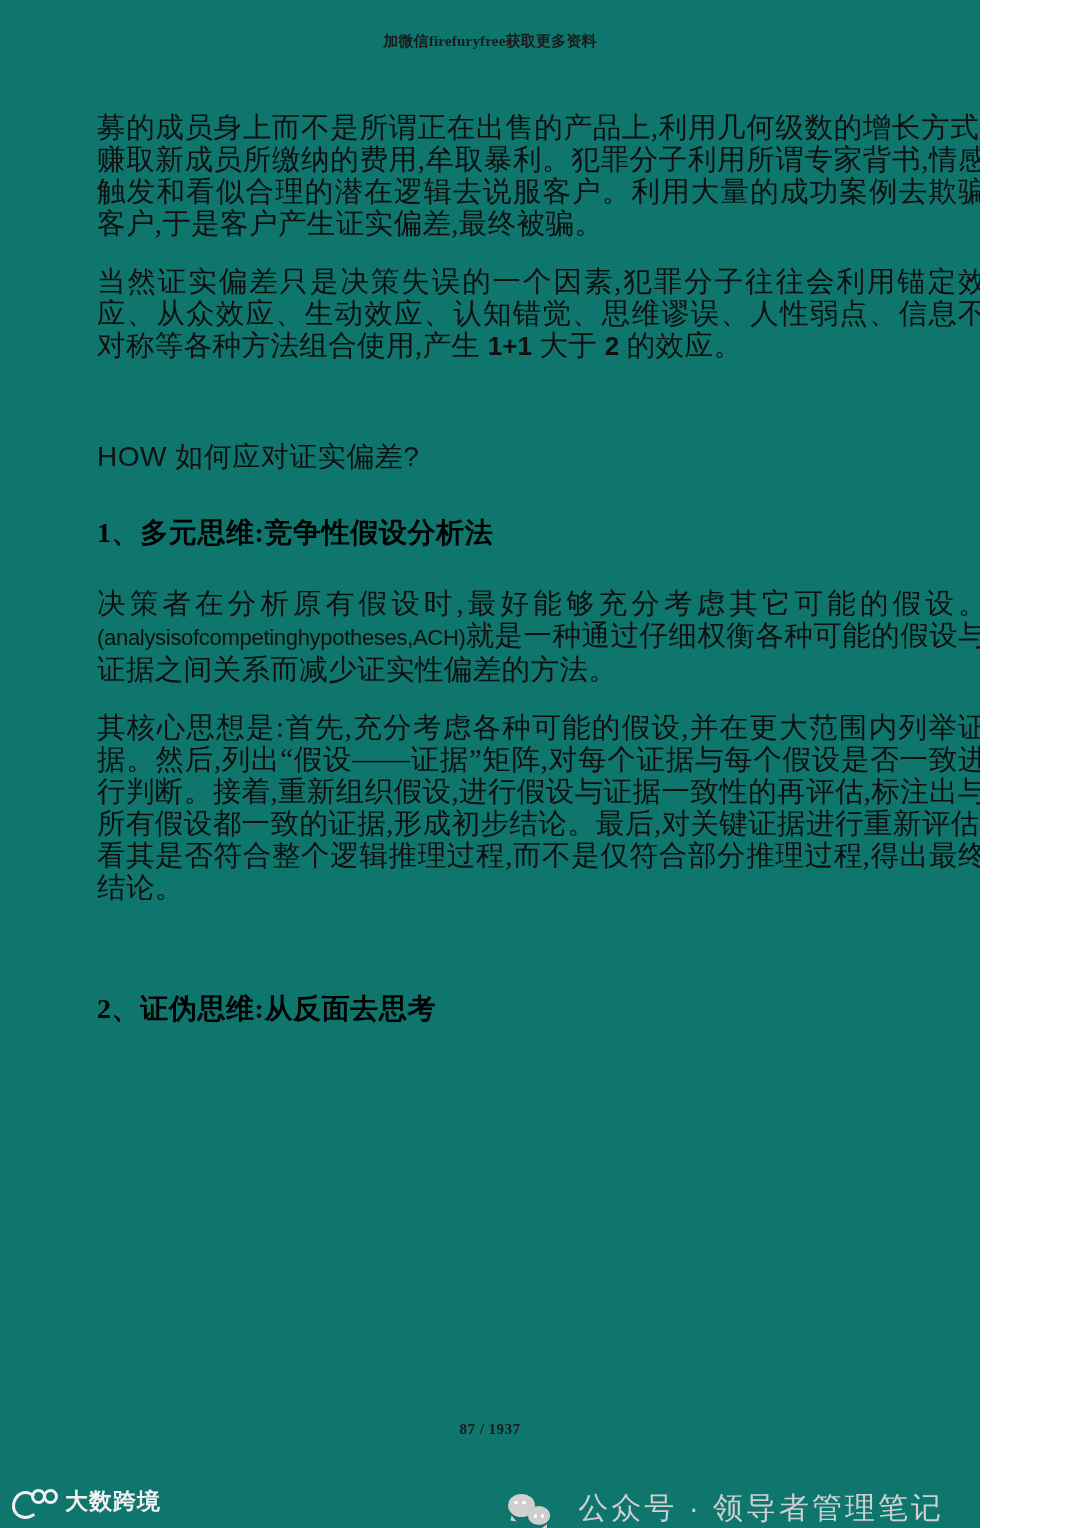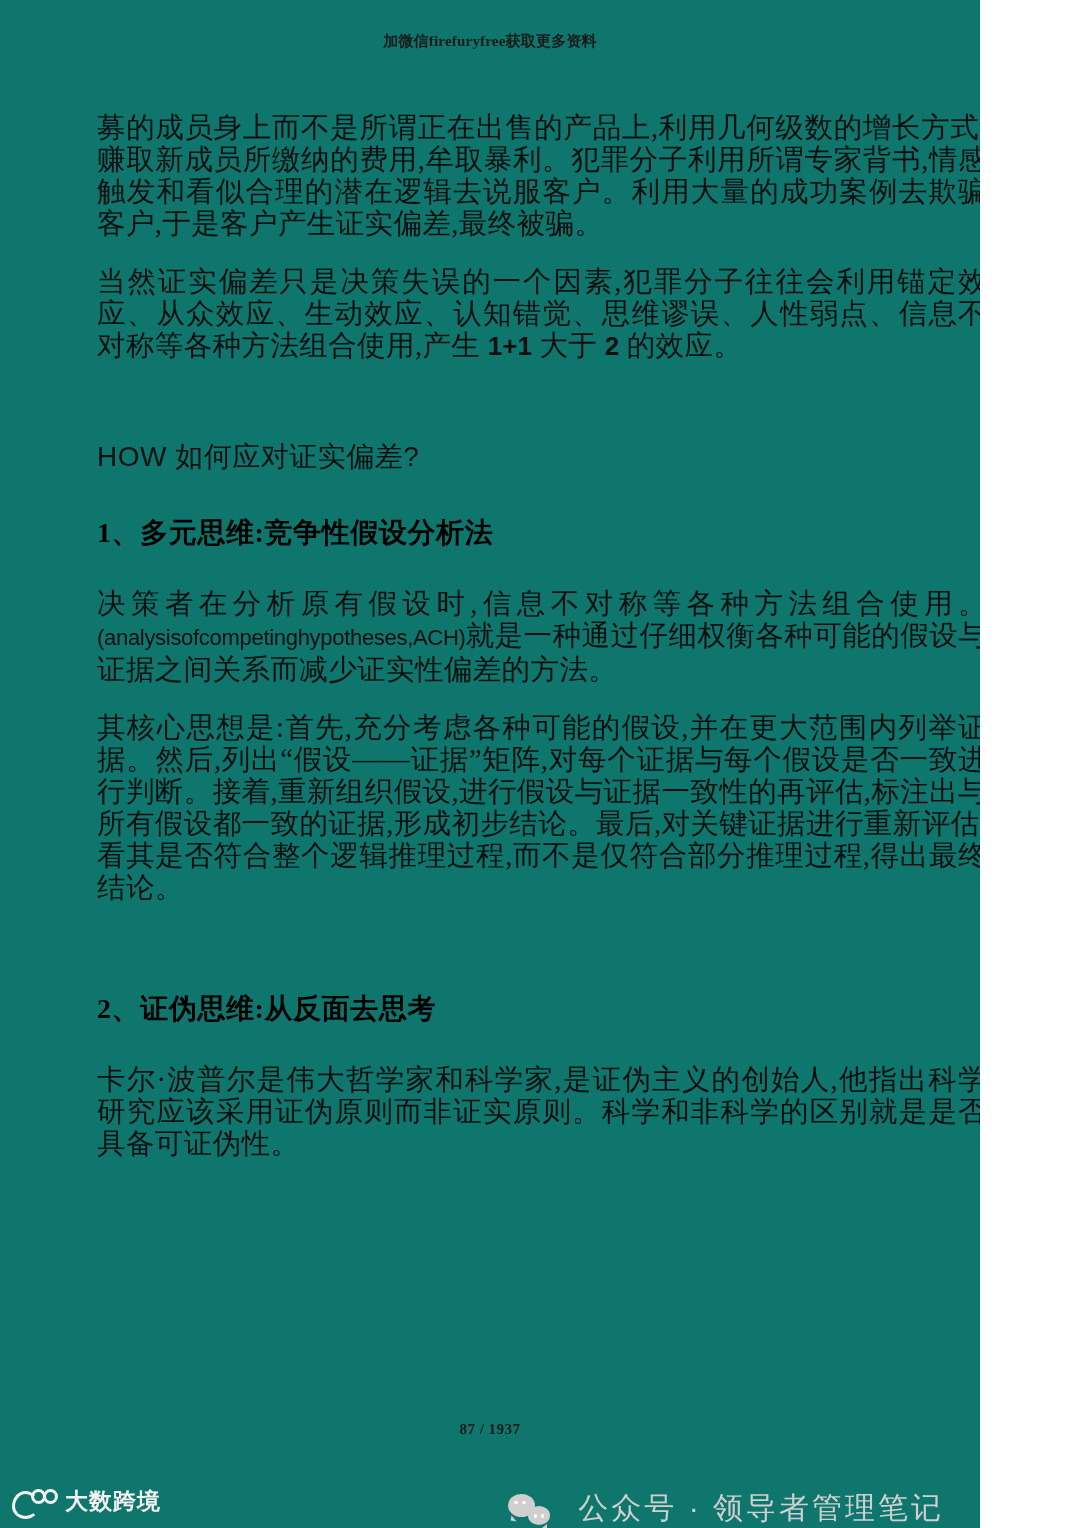--- a/index.html
+++ b/index.html
@@ -230,29 +230,28 @@
     <p class="para"><span>当然证实偏差只是决策失误的一个因素,犯罪分子往往会利用锚定效应、从众效应、生动效应、认知错觉、思维谬误、人性弱点、信息不对称等各种方法组合使用,产生 </span><span class="num">1+1</span><span> 大于 </span><span class="num">2</span><span> 的效应。</span></p>
 
     <div class="block-how">
       <p class="how-heading">HOW 如何应对证实偏差?</p>
     </div>
 
     <div class="block-h1">
       <p class="sub-heading">1、多元思维:竞争性假设分析法</p>
     </div>
 
-    <p class="para after-heading"><span>决策者在分析原有假设时,信息不对称等各种方法组合使用。</span><span class="latin">(analysisofcompetinghypotheses,ACH)</span><span>就是一种通过仔细权衡各种可能的假设与证据之间关系而减少证实性偏差的方法。</span></p>
+    <p class="para after-heading"><span>决策者在分析原有假设时,最好能够充分考虑其它可能的假设。</span><span class="latin">(analysisofcompetinghypotheses,ACH)</span><span>就是一种通过仔细权衡各种可能的假设与证据之间关系而减少证实性偏差的方法。</span></p>
 
     <p class="para gap-sm">其核心思想是:首先,充分考虑各种可能的假设,并在更大范围内列举证据。然后,列出“假设——证据”矩阵,对每个证据与每个假设是否一致进行判断。接着,重新组织假设,进行假设与证据一致性的再评估,标注出与所有假设都一致的证据,形成初步结论。最后,对关键证据进行重新评估,看其是否符合整个逻辑推理过程,而不是仅符合部分推理过程,得出最终结论。</p>
 
     <div class="block-h2">
       <p class="sub-heading">2、证伪思维:从反面去思考</p>
     </div>
 
-    <p class="para after-heading">卡尔·波普尔是伟大哲学家和科学家,是证伪主义的创始人,他指出科学研究应该采用证伪原则而非证实原则。科学和非科学的区别就是是否具备可证伪性。</p>
 
   </div>
 
   <div class="page-number">87 / 1937</div>
 
   <div class="wechat-watermark">
     <span class="wechat-icon">
       <span class="bubble-a"></span>
       <span class="bubble-b"></span>
       <span class="dot d1"></span>

